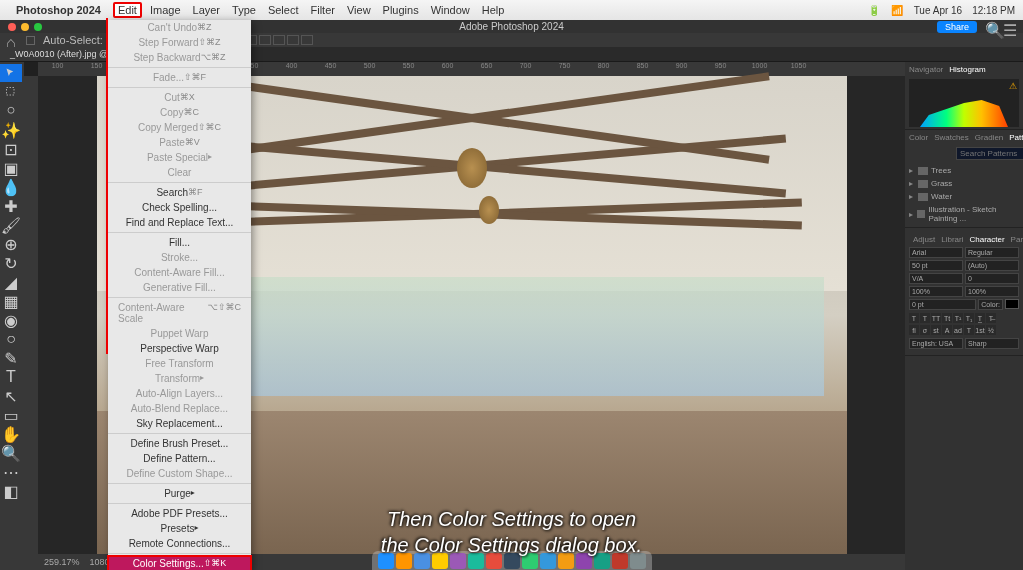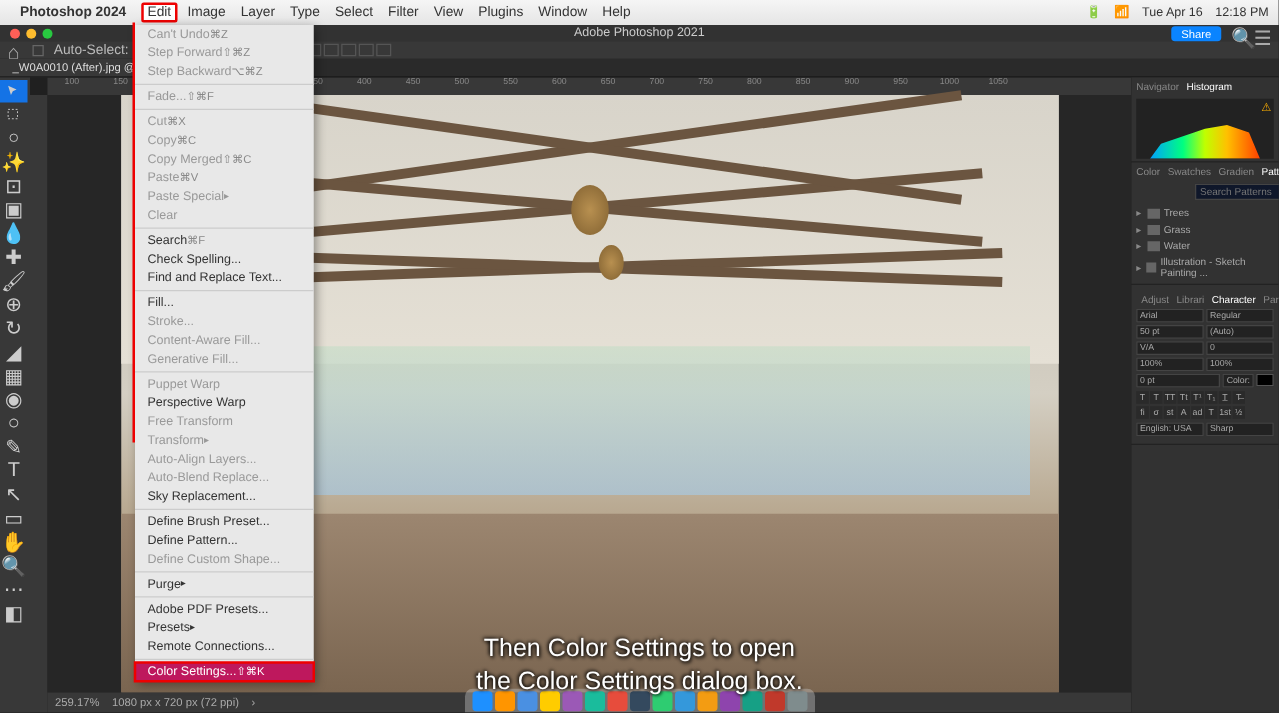--- a/index.html
+++ b/index.html
@@ -83,33 +83,33 @@
     .style-btns { display: flex; gap: 1px; margin-top: 3px; }
     .style-btns span { width: 10px; height: 10px; font-size: 7px; color: #aaa; background: #2a2a2a; display: flex; align-items: center; justify-content: center; }
     .color-swatch { width: 14px; height: 10px; background: #000; border: 1px solid #555; }
     
     .layers-panel .layer-row { display: flex; align-items: center; gap: 3px; padding: 2px; background: #3a3a3a; }
     .layers-panel .eye { width: 10px; font-size: 8px; }
     .layers-panel .thumb { width: 20px; height: 16px; background: #888; }
     
     
     .dropdown { position: absolute; top: 20px; left: 108px; width: 143px; background: #e8e8e8; box-shadow: 2px 2px 8px rgba(0,0,0,0.4); font-size: 10px; z-index: 100; }
-    .dropdown .item { padding: 2px 10px; color: #333; display: flex; justify-content: flex-start; }
+    .dropdown .item { padding: 2px 10px; color: #333; display: flex; justify-content: center; }
     .dropdown .item.disabled { color: #999; }
     .dropdown .item.sub::after { content: '▸'; font-size: 8px; }
     .dropdown .sep { height: 1px; background: #ccc; margin: 2px 0; }
     .dropdown .item.highlighted { background: #be185d; color: #fff; outline: 2px solid #e00; outline-offset: -1px; }
     .dropdown .shortcut { color: #888; font-size: 9px; }
     .dropdown .item.highlighted .shortcut { color: #fff; }
     
     
     .annotation-line { position: absolute; top: 18px; left: 106px; width: 2px; height: 336px; background: #e00; z-index: 101; }
     
     
-    .subtitle { position: absolute; bottom: 12px; left: 50%; transform: translateX(-50%); color: #fff; font-size: 20px; text-align: center; text-shadow: 1px 1px 3px #000, -1px -1px 3px #000; z-index: 200; line-height: 1.3; }
+    .subtitle { position: absolute; bottom: 12px; left: 50%; transform: translateX(-50%); color: #fff; font-size: 20px; text-align: center; text-shadow: 1px 1px 3px #000, -1px -1px 3px #000; z-index: 200; line-height: 1.3; font-style: italic; }
     
     
     .dock { position: absolute; bottom: 0; left: 50%; transform: translateX(-50%); height: 19px; display: flex; gap: 2px; background: rgba(200,200,200,0.4); border-radius: 6px 6px 0 0; padding: 2px 6px; }
     .dock span { width: 16px; height: 16px; border-radius: 3px; }
   </style>
 </head>
 <body>
 
 <div class="mac-menubar">
   <span class="apple"></span>
@@ -194,20 +194,24 @@
       <span>Stroke...</span>
     </div>
     <div class="item disabled">
       <span>Content-Aware Fill...</span>
     </div>
     <div class="item disabled">
       <span>Generative Fill...</span>
     </div>
     <div class="sep"></div>
     <div class="item disabled">
+      <span>Content-Aware Scale</span>
+      <span class="shortcut">⌥⇧⌘C</span>
+    </div>
+    <div class="item disabled">
       <span>Puppet Warp</span>
     </div>
     <div class="item">
       <span>Perspective Warp</span>
     </div>
     <div class="item disabled">
       <span>Free Transform</span>
     </div>
     <div class="item disabled sub">
       <span>Transform</span>
@@ -251,21 +255,21 @@
       <span class="shortcut">⇧⌘K</span>
     </div>
   </div>
 
 <div class="titlebar">
   <div class="traffic">
     <span class="r"></span>
     <span class="y"></span>
     <span class="g"></span>
   </div>
-  <span class="title">Adobe Photoshop 2021</span>
+  <span class="title">Adobe Photoshop 2024</span>
   <span class="share">Share</span>
   <div class="icons">
     <span>🔍</span>
     <span>☰</span>
   </div>
 </div>
 
 <div class="optbar">
   <span class="home">⌂</span>
   <span class="checkbox"></span>

